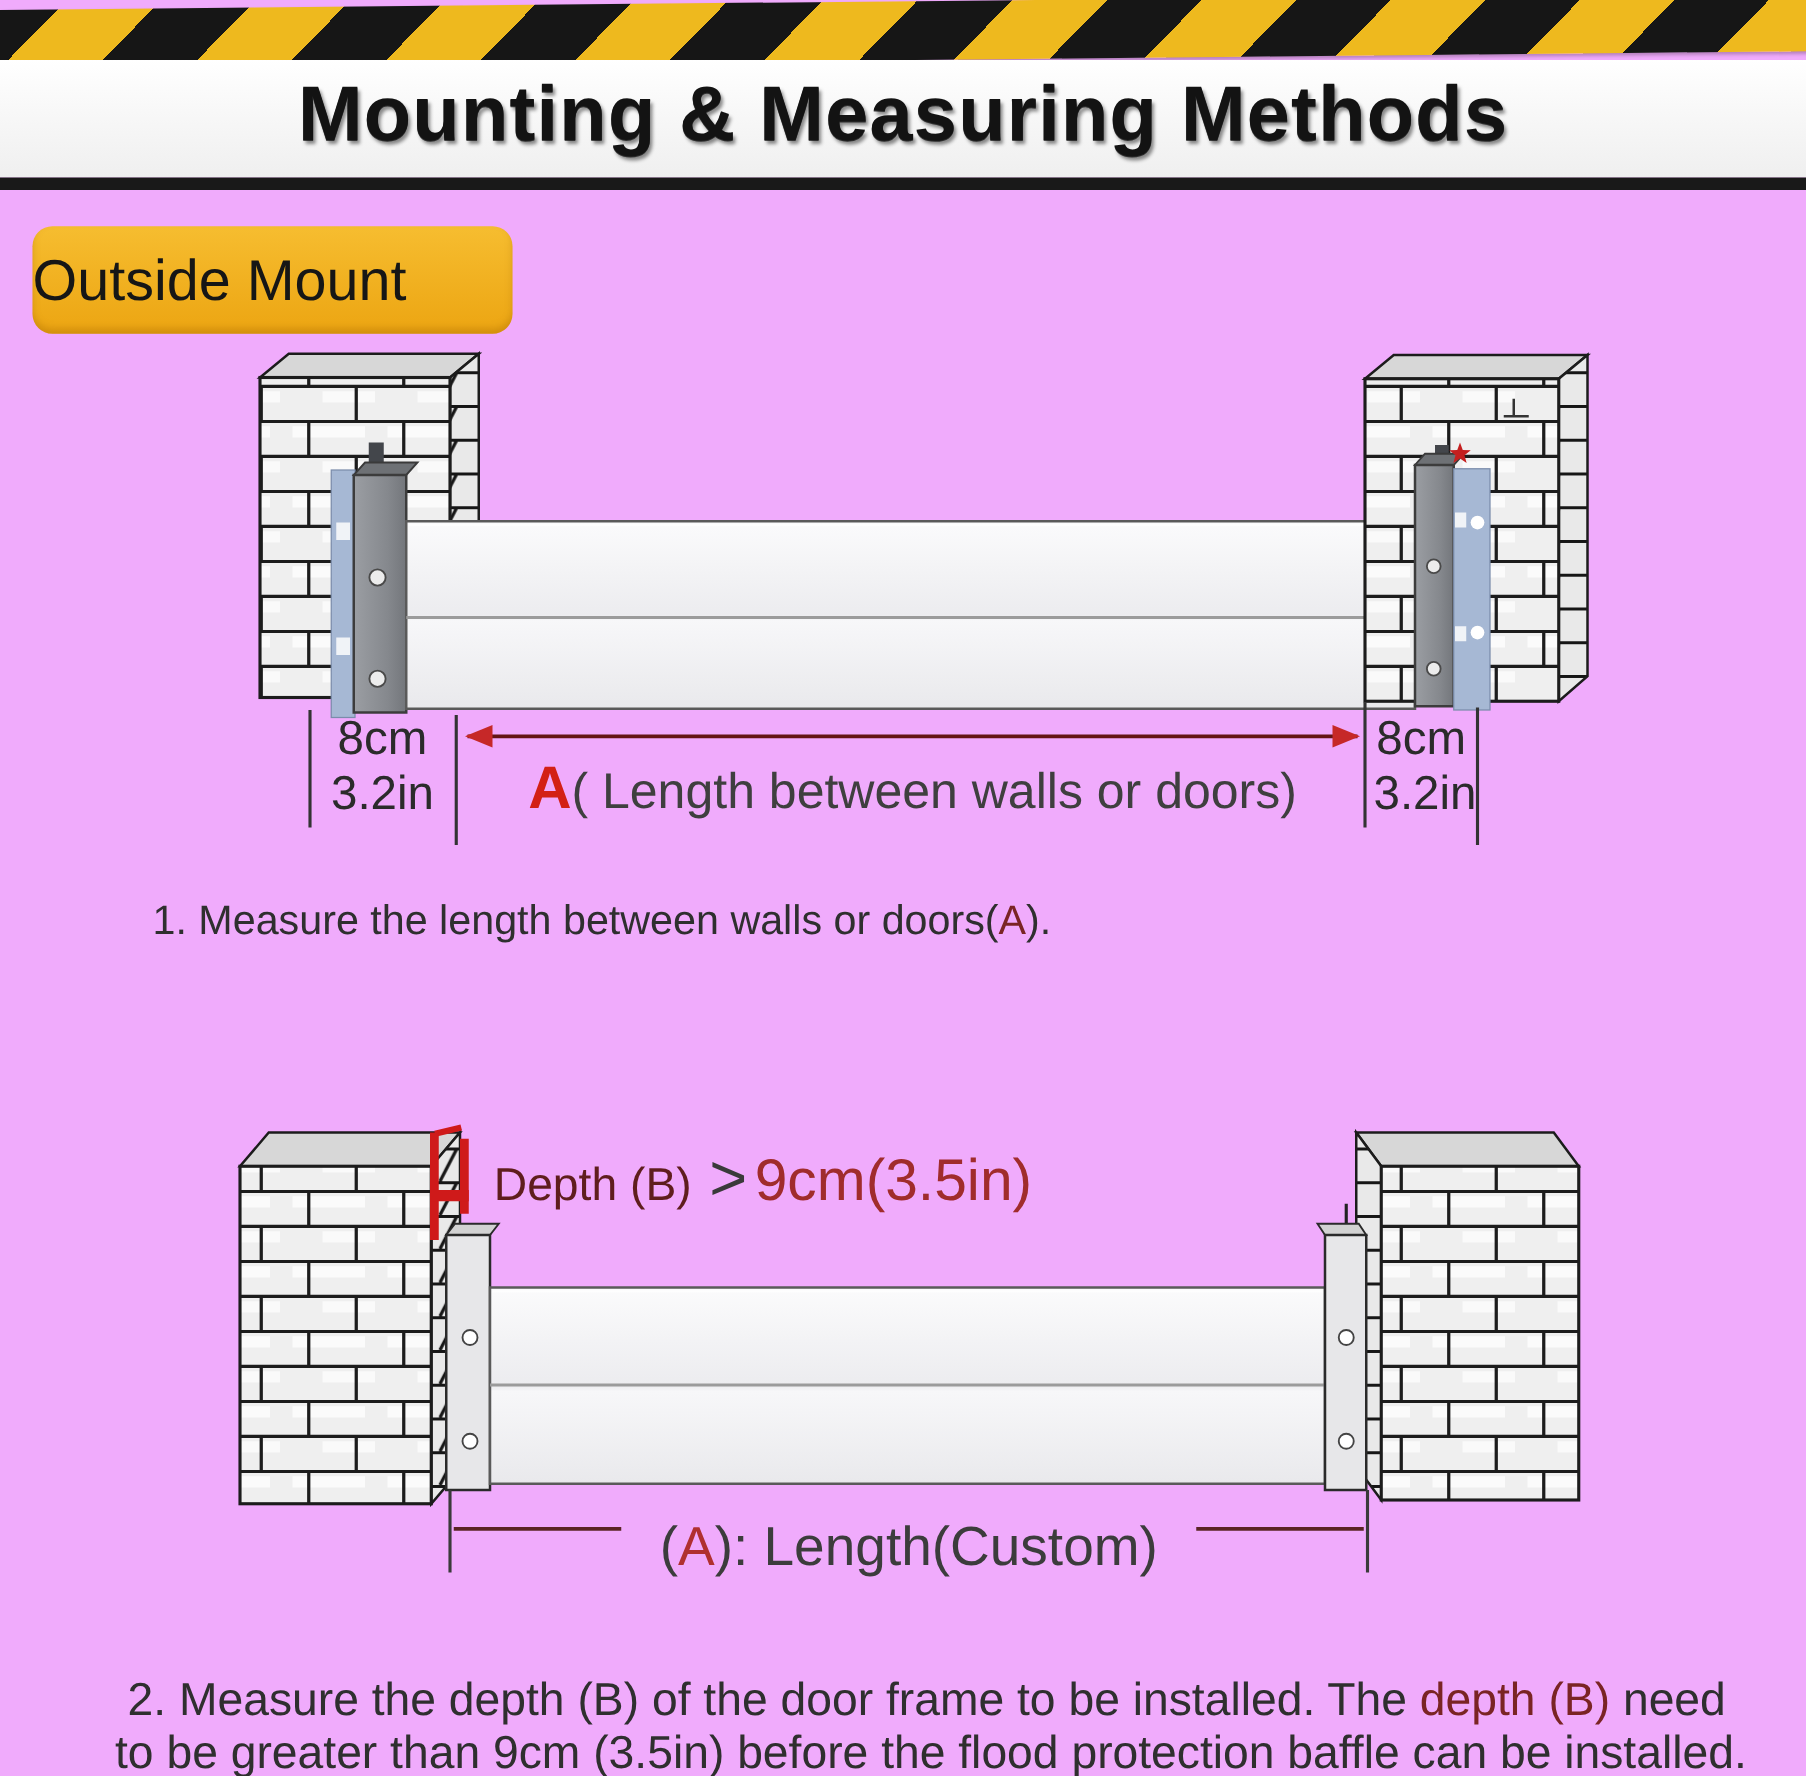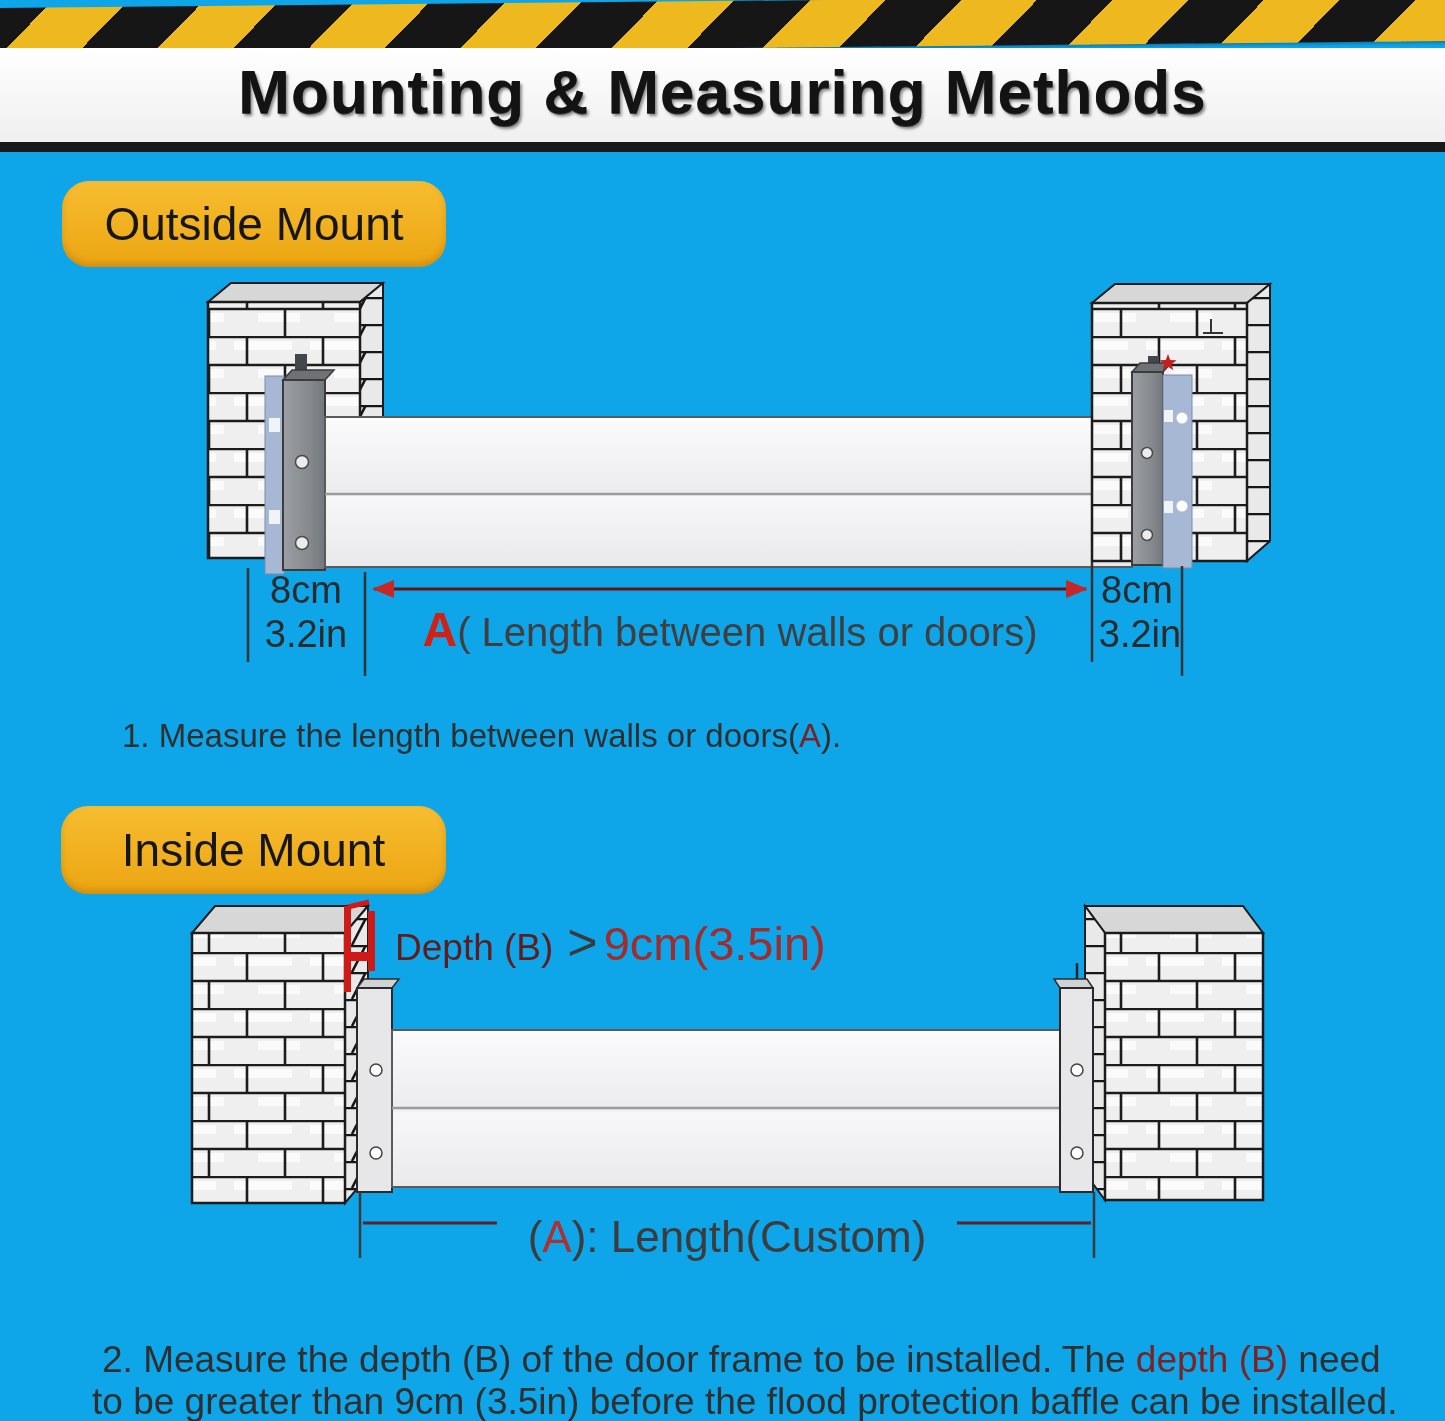--- a/index.html
+++ b/index.html
@@ -1,34 +1,34 @@
 <!DOCTYPE html>
 <html><head>
 <meta charset="utf-8">
 <style>
   html,body{margin:0;padding:0;background:#ffffff;}
-  #page{position:relative;width:1445px;height:1421px;background:#0ea5e9;overflow:hidden;
+  #page{position:relative;width:1445px;height:1421px;background:#f0abfc;overflow:hidden;
         font-family:"Liberation Sans", sans-serif;}
 
   
   .banner{position:absolute;left:0;top:0;width:1445px;height:160px;}
   .stripes{position:absolute;left:-30px;top:1px;width:1510px;height:47px;
            background:repeating-linear-gradient(135deg,#161616 0 54px,#eeb91e 54px 108px);
            transform:rotate(-0.55deg);box-shadow:0 2px 3px rgba(0,0,0,.25);}
   .title-band{position:absolute;left:0;top:48px;width:1445px;height:94px;
               background:linear-gradient(#ffffff,#efefef);}
   .banner-title{position:absolute;left:0;top:56px;width:1445px;margin:0;text-align:center;
                 font-size:62px;font-weight:bold;color:#131313;letter-spacing:1px;
                 text-shadow:2px 3px 3px rgba(0,0,0,.45), 0 1px 0 #555;}
   .black-bar{position:absolute;left:0;top:142px;width:1445px;height:10px;background:#191919;}
 
   
-  .tag{position:absolute;display:flex;align-items:center;justify-content:center;
-       background:linear-gradient(#f6bd30,#eca512);border-radius:27px;
-       color:#161616;font-size:46px;box-shadow:inset 0 -4px 6px rgba(160,100,0,.35);margin-left:36px;}
+  .tag{position:absolute;display:flex;align-items:center;justify-content:flex-start;
+       background:linear-gradient(#f6bd30,#eca512);border-radius:16px;
+       color:#161616;font-size:46px;box-shadow:inset 0 -4px 6px rgba(160,100,0,.35);}
   .tag-outside{left:26px;top:181px;width:384px;height:86px;}
   .tag-inside{left:25px;top:806px;width:385px;height:88px;}
 
   
   .diag{position:absolute;left:0;width:1445px;}
   #svg-outside{top:262px;height:415px;}
   #svg-inside{top:895px;height:375px;}
   svg text{font-family:"Liberation Sans", sans-serif;}
 
   
@@ -149,23 +149,20 @@
       <text x="730" y="646" text-anchor="middle">
         <tspan font-size="48" font-weight="bold" fill="#d32015">A</tspan><tspan font-size="40" fill="#3f3f3f">( Length between walls or doors)</tspan>
       </text>
     </g>
   </svg>
 
   <div id="o-step1" class="step step-mid">
     <span>1. Measure the length between walls or doors(</span><span class="mark-maroon">A</span><span>).</span>
   </div>
 
-  <div class="tag tag-inside">
-    <span>Inside Mount</span>
-  </div>
 
   <svg id="svg-inside" class="diag" viewBox="0 895 1445 375">
 
     <g>
       <polygon points="192,933 345,933 368,906 215,906" fill="#d7d7d7" stroke="#1c1c1c" stroke-width="2"></polygon>
       <polygon points="345,933 368,906 368,1176 345,1203" fill="url(#sideBrick)" stroke="#1c1c1c" stroke-width="2"></polygon>
       <rect x="192" y="933" width="153" height="270" fill="url(#brick)" stroke="#1c1c1c" stroke-width="2.5"></rect>
     </g>
 
     <g>

